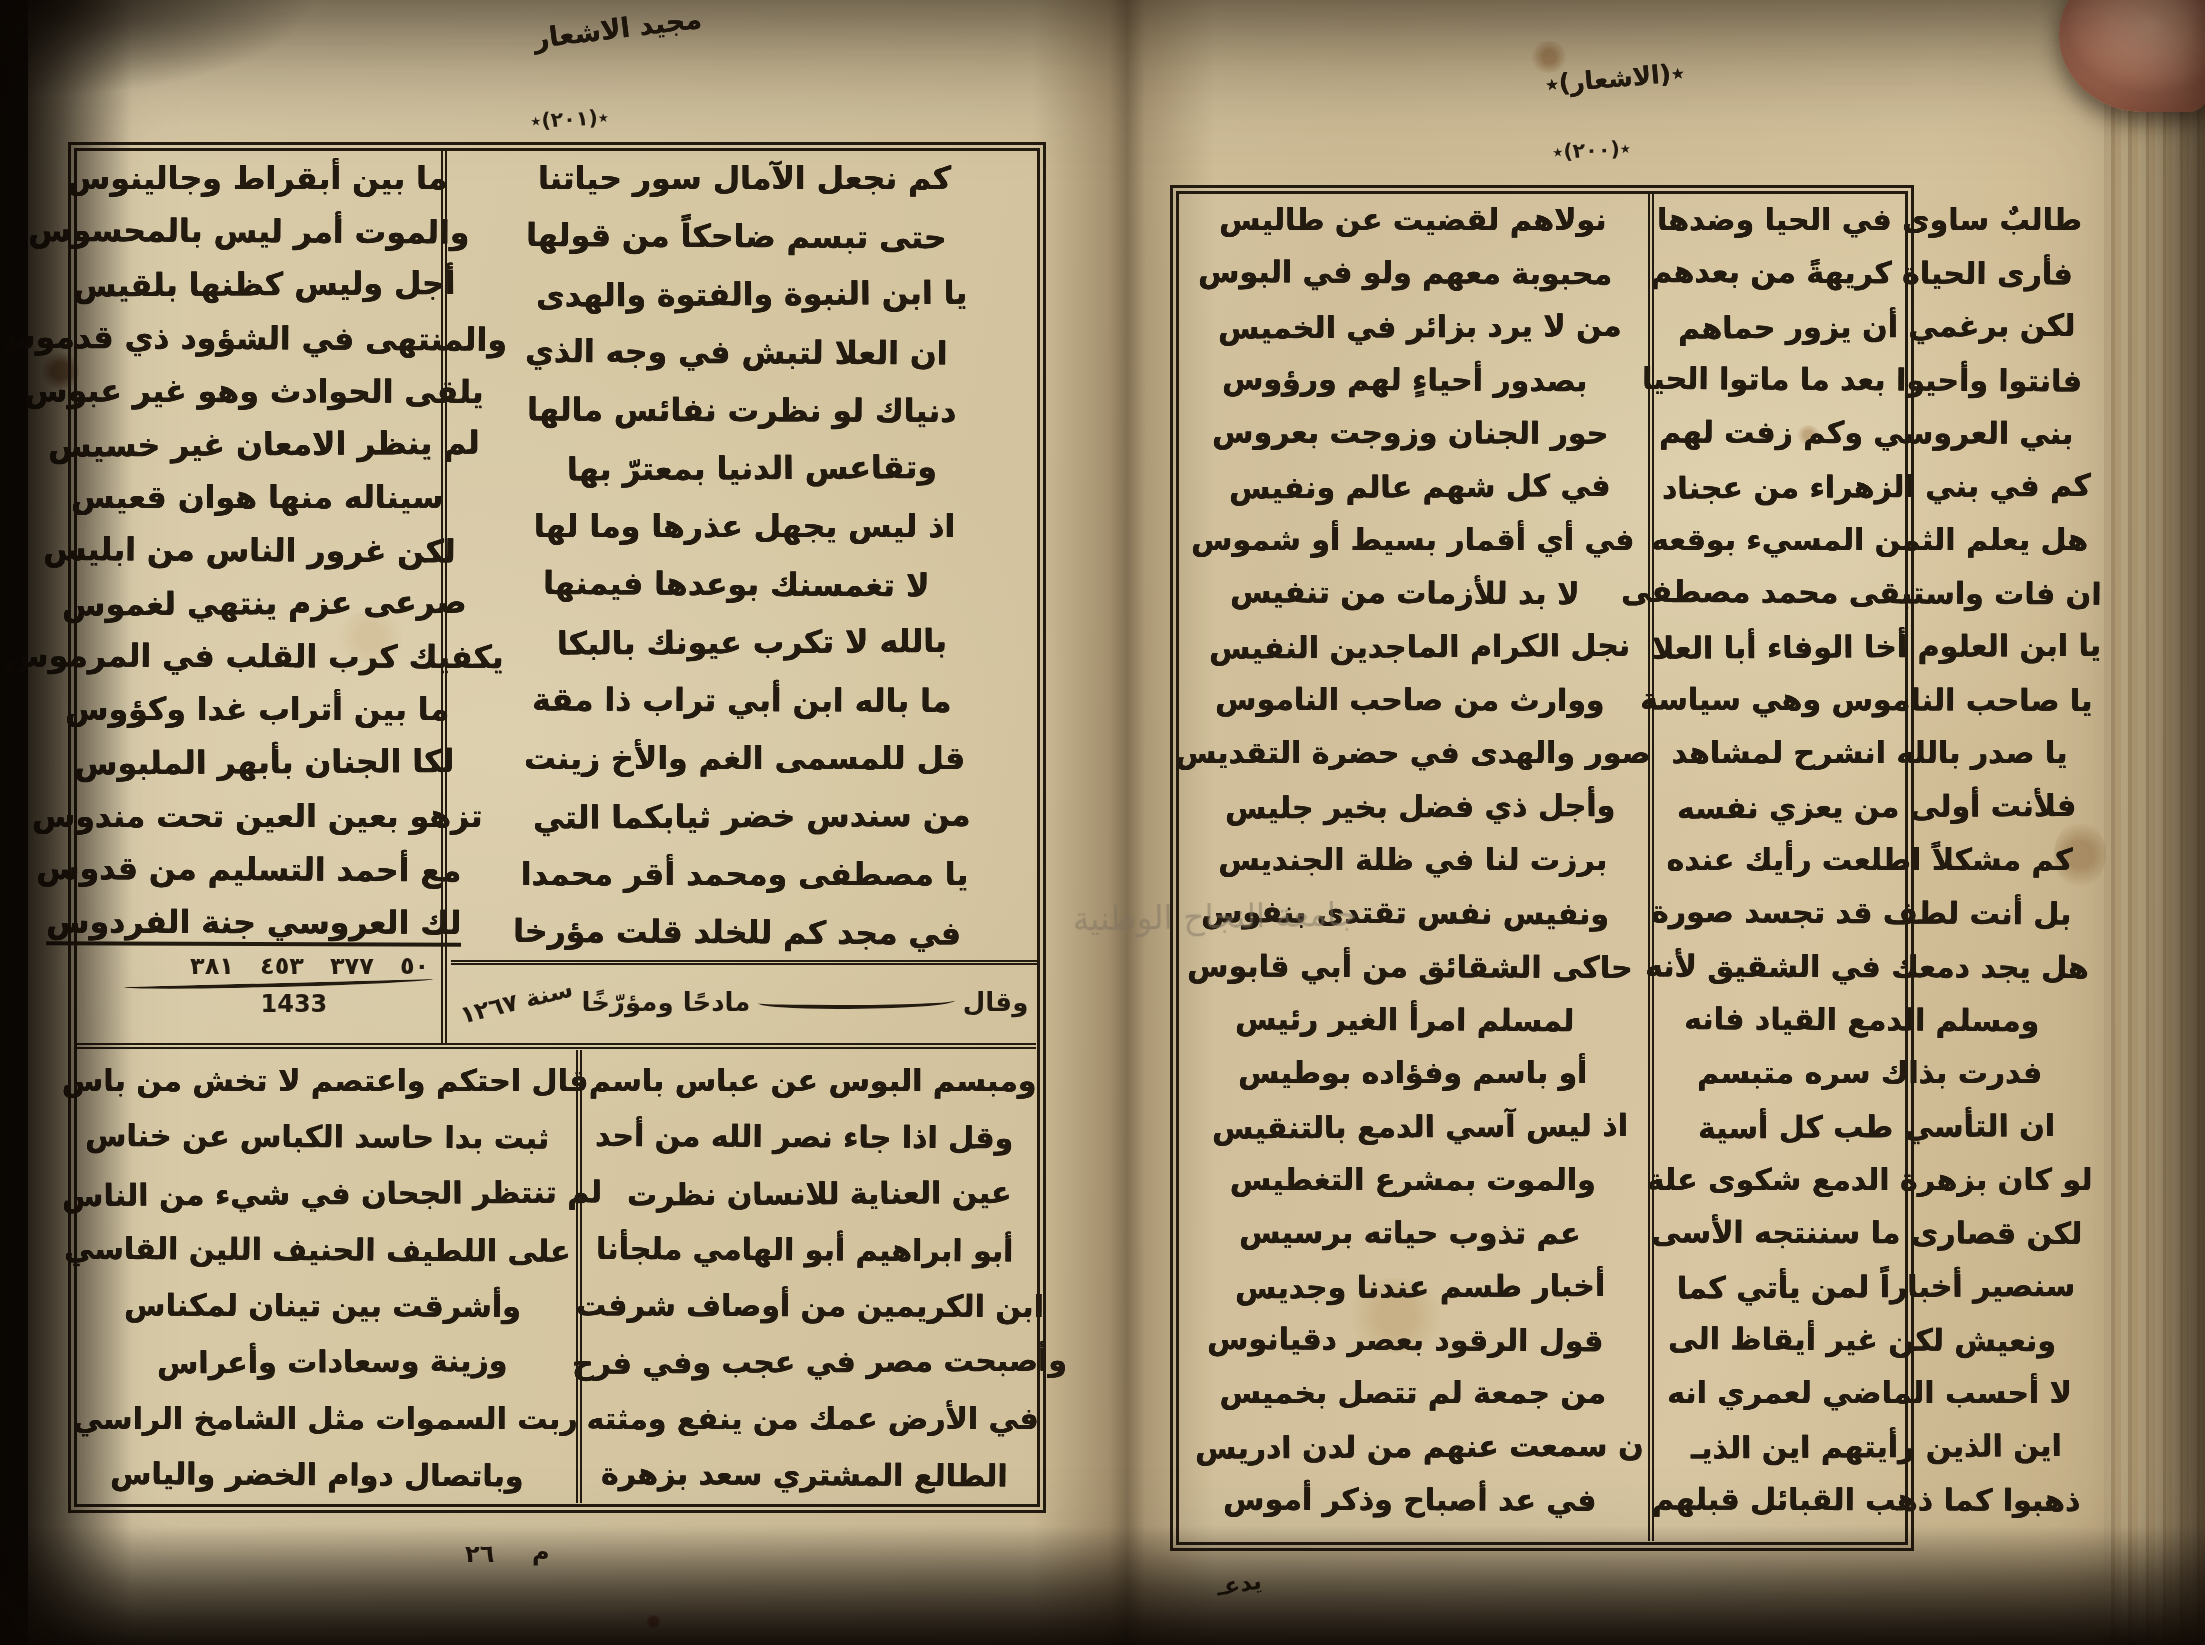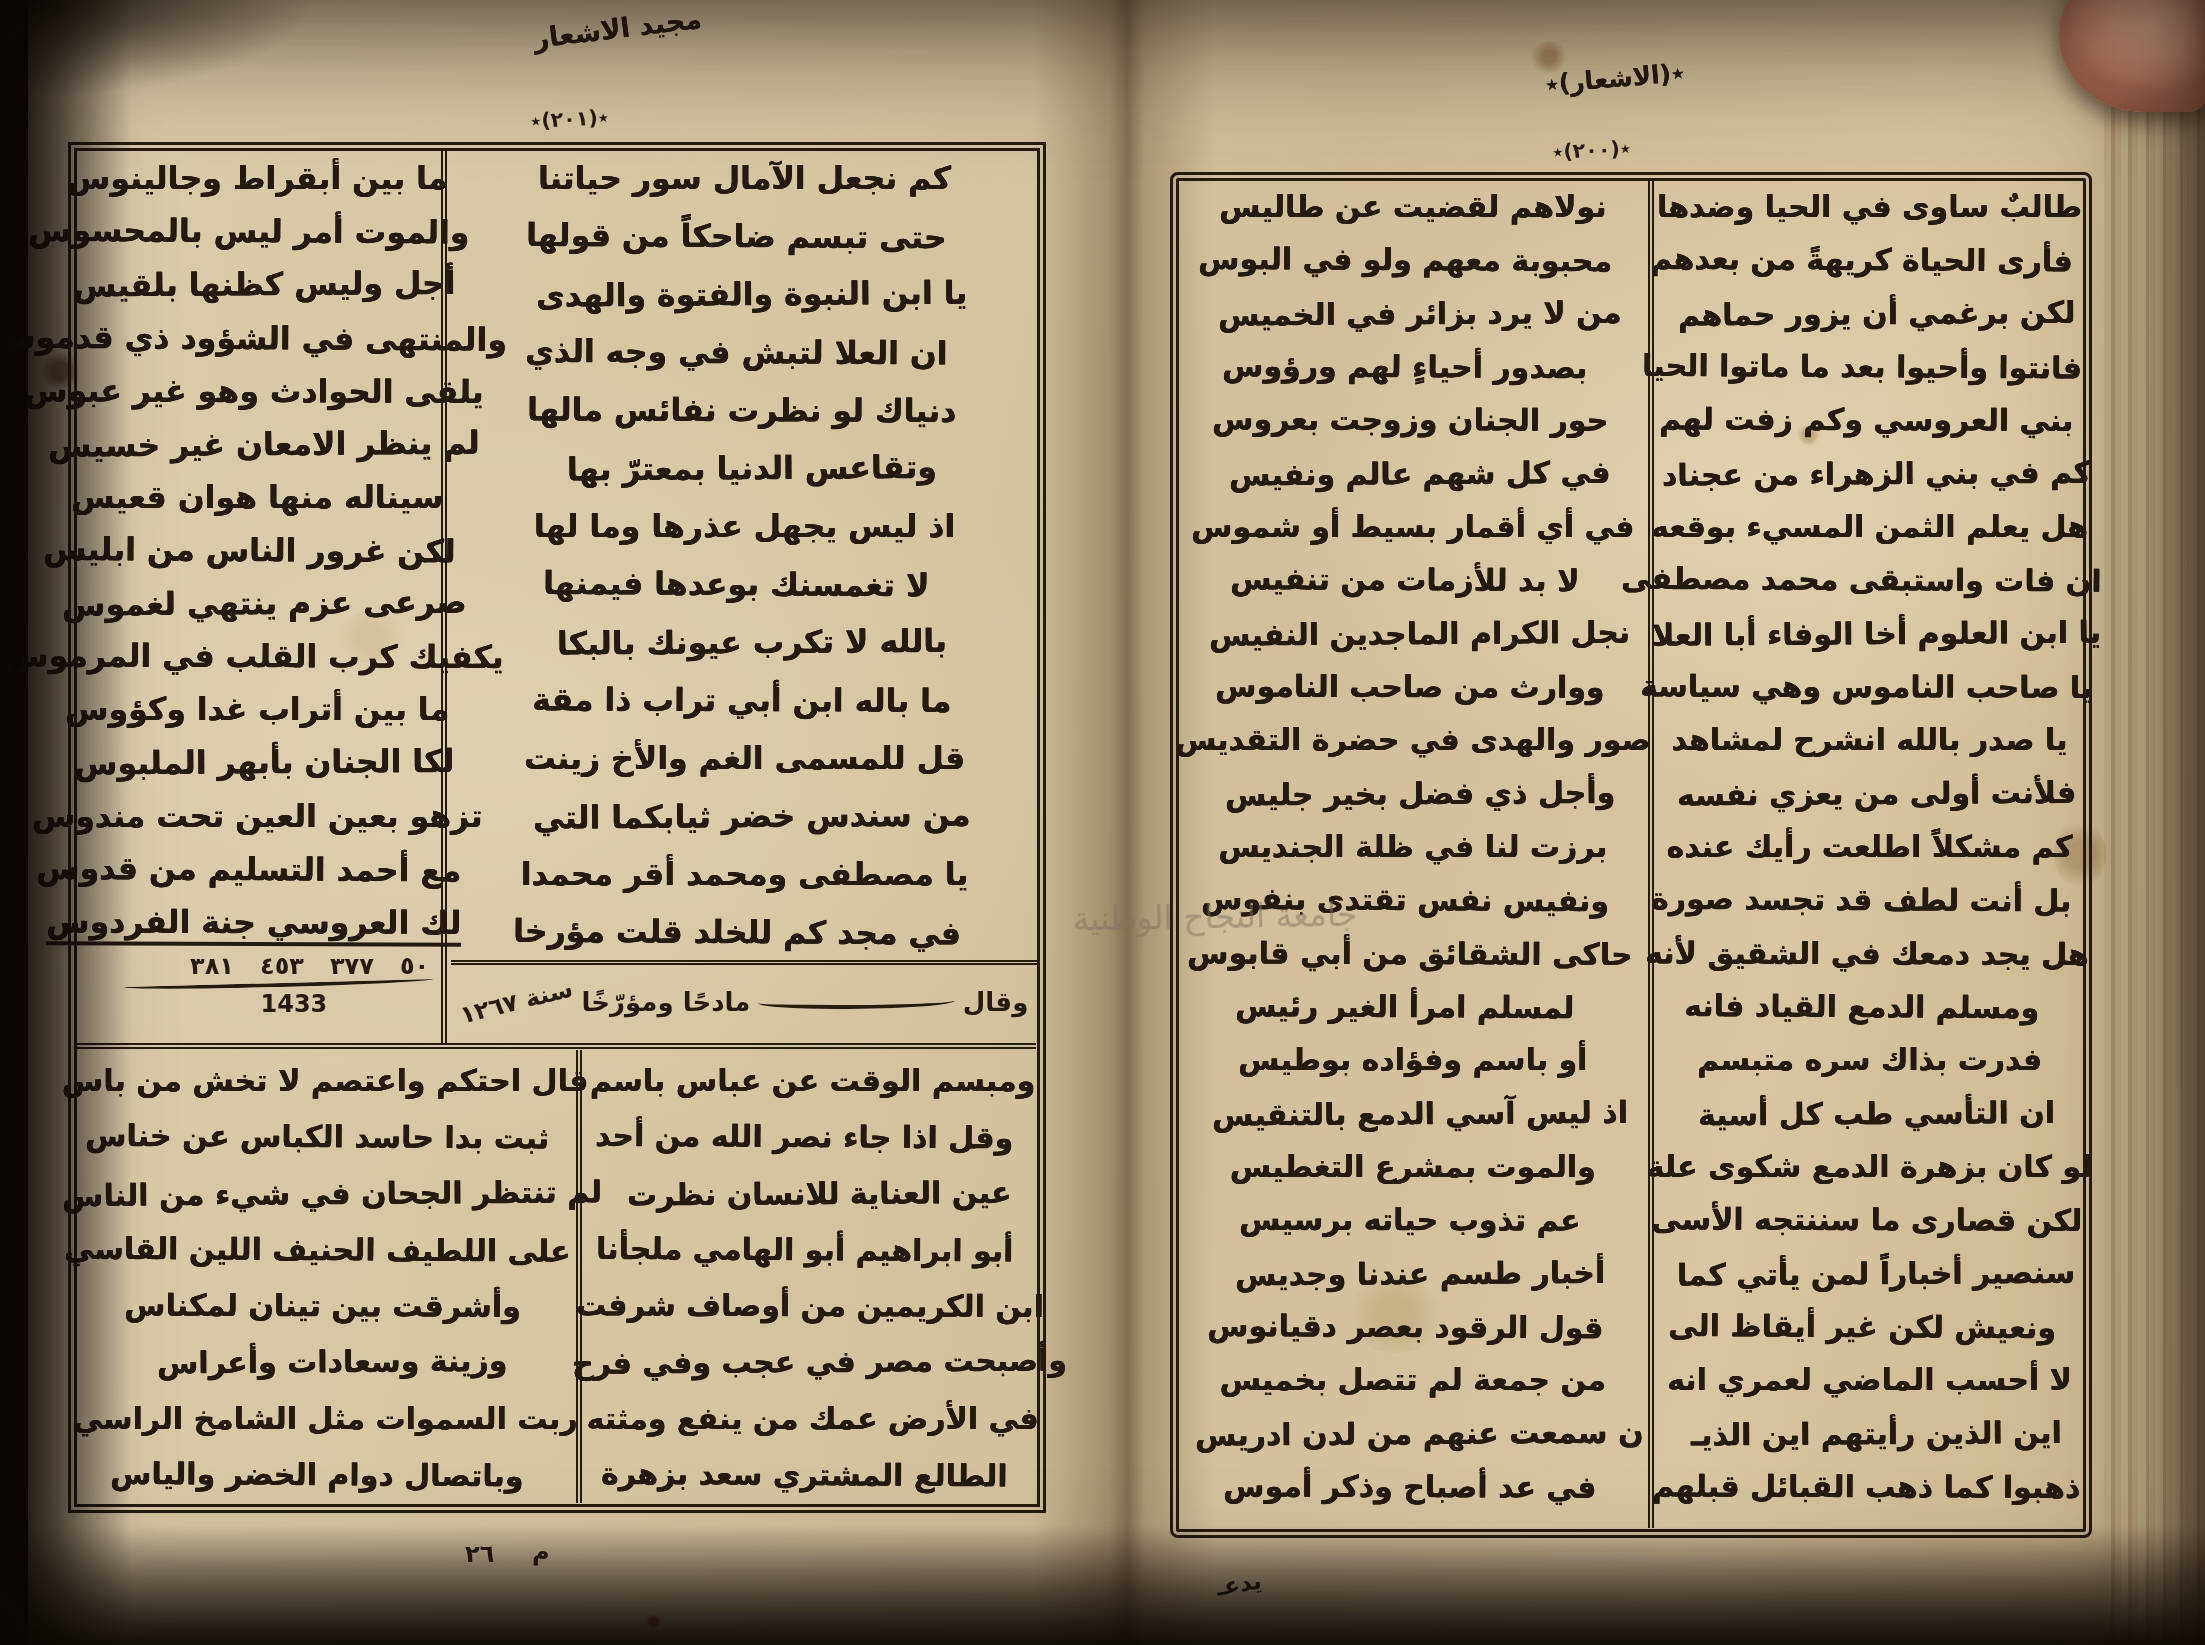--- a/index.html
+++ b/index.html
@@ -41,21 +41,21 @@
   .s2{left:1529px;top:41px;width:40px;height:32px;background:radial-gradient(circle,#8a5f33 0 25%,rgba(138,95,51,0) 70%);opacity:.55;}
   .s3{left:1347px;top:1278px;width:97px;height:75px;background:radial-gradient(circle,#b08a55 0 30%,rgba(176,138,85,0) 75%);opacity:.35;}
   .s4{left:1797px;top:425px;width:23px;height:19.5px;background:radial-gradient(circle,#9c7342 0 30%,rgba(156,115,66,0) 75%);opacity:.5;}
   .s5{left:646px;top:1615px;width:15px;height:12.6px;background:radial-gradient(circle,#8c3c2c 0 40%,rgba(140,60,44,0) 80%);opacity:.7;}
   .s6{left:336px;top:611px;width:69px;height:52px;background:radial-gradient(circle,#bfa071 0 30%,rgba(191,160,113,0) 78%);opacity:.3;}
   .s7{left:2054px;top:820px;width:52px;height:69px;background:radial-gradient(circle,#8a6336 0 30%,rgba(138,99,54,0) 75%);opacity:.45;}
   
   .frame{position:absolute;border:9.2px double #241b10;box-sizing:border-box;
          background:rgba(255,250,232,.07);}
   #left-frame{left:68px;top:142px;width:978px;height:1371px;}
-  #right-frame{left:1170px;top:172px;width:922px;height:1366px;border-radius:8px;}
+  #right-frame{left:1170px;top:185px;width:744px;height:1366px;}
   .inner{position:absolute;inset:0;}
   .vdiv{position:absolute;border-right:6.9px double #241b10;width:0;}
   .hdiv{position:absolute;border-top:5.7px double #241b10;height:0;}
   
   .ar{color:#241b10;font-weight:700;direction:rtl;}
   .col{position:absolute;display:flex;flex-direction:column;justify-content:space-between;
        align-items:center;direction:rtl;}
   .vline{white-space:nowrap;text-shadow:0 0 0.6px #241b10, 0.3px 0.3px 0 #241b10;}
   .vline:nth-child(2n){transform:translateX(-8px) rotate(.35deg);}
   .vline:nth-child(3n){transform:translateX(6.9px) rotate(-.4deg);}
@@ -176,21 +176,21 @@
           <div class="vline">لم تنتظر الجحان في شيء من الناس</div>
           <div class="vline">على اللطيف الحنيف اللين القاسي</div>
           <div class="vline">وأشرقت بين تينان لمكناس</div>
           <div class="vline">وزينة وسعادات وأعراس</div>
           <div class="vline">ربت السموات مثل الشامخ الراسي</div>
           <div class="vline">وباتصال دوام الخضر والياس</div>
         </div>
       <div class="vdiv" style="left:499px;top:899px;height:453px;"></div>
 
       <div class="col ar fs-lpl" style="left:519px;top:912px;width:433px;height:429px;">
-          <div class="vline">ومبسم الوقت عن عباس باسم</div>
+          <div class="vline">ومبسم البوس عن عباس باسم</div>
           <div class="vline">وقل اذا جاء نصر الله من أحد</div>
           <div class="vline">عين العناية للانسان نظرت</div>
           <div class="vline">أبو ابراهيم أبو الهامي ملجأنا</div>
           <div class="vline">ابن الكريمين من أوصاف شرفت</div>
           <div class="vline">وأصبحت مصر في عجب وفي فرح</div>
           <div class="vline">في الأرض عمك من ينفع ومثته</div>
           <div class="vline">الطالع المشتري سعد بزهرة</div>
         </div>
     </div>
   </div>

